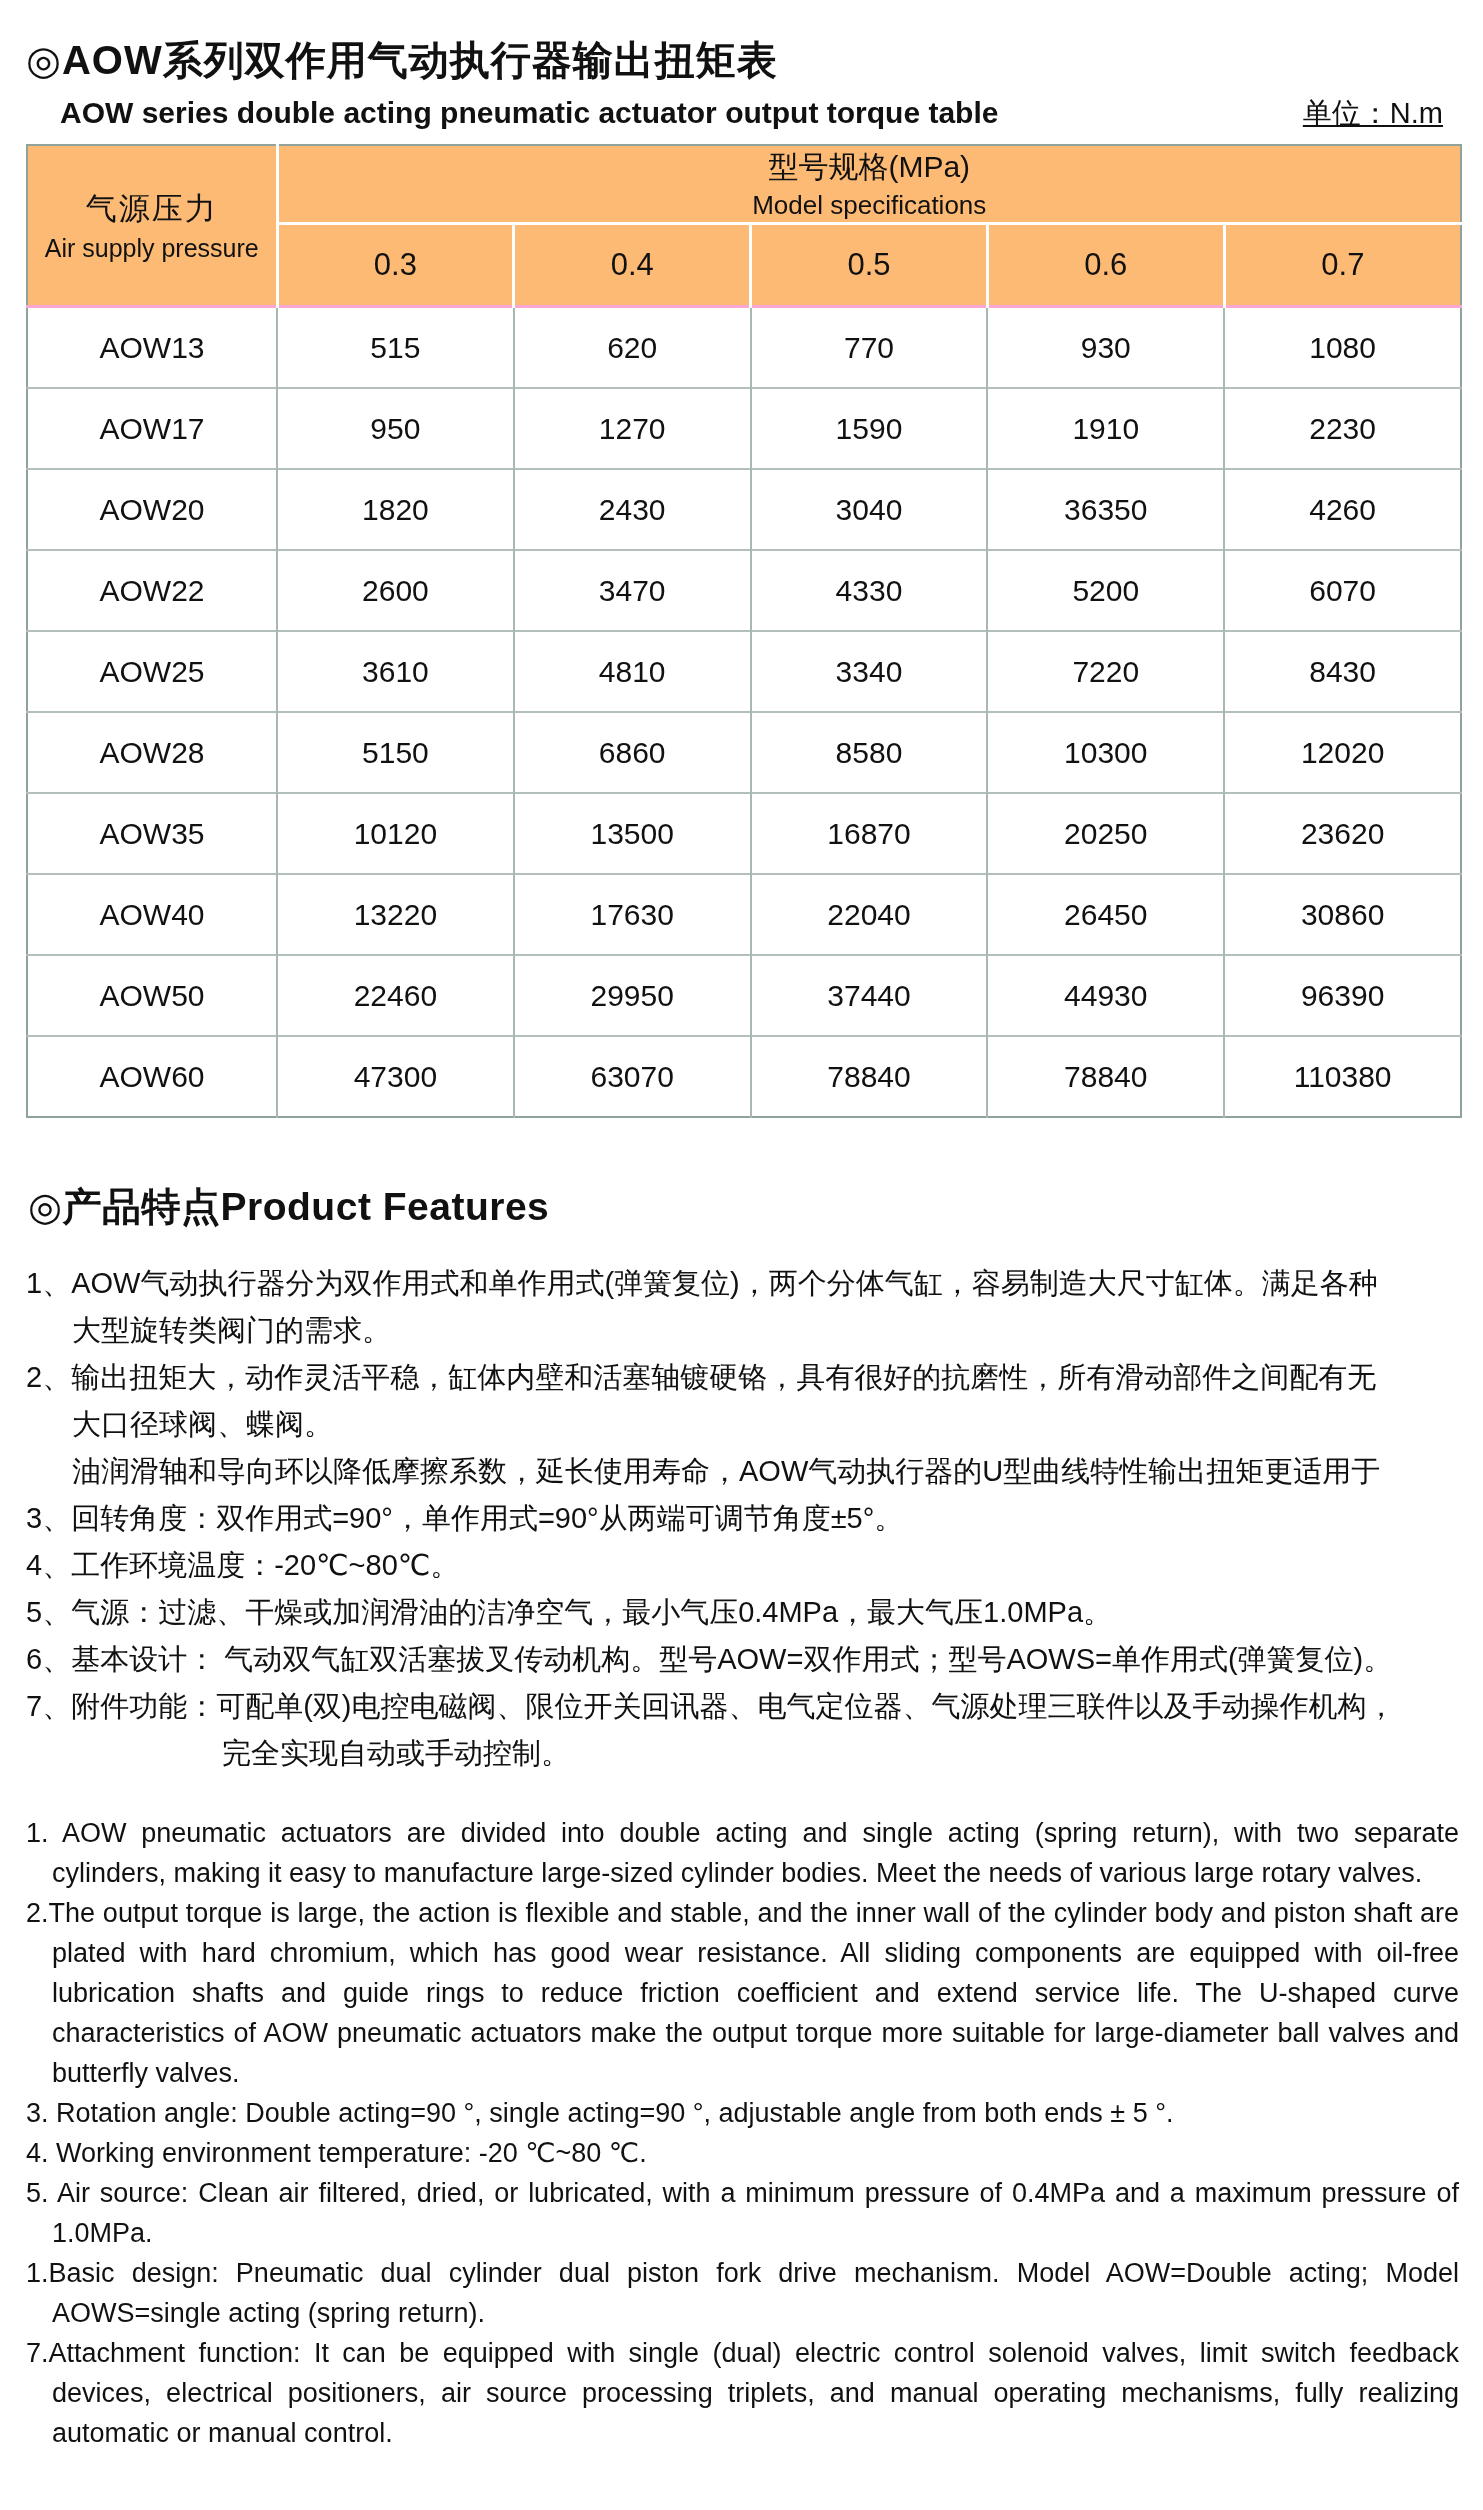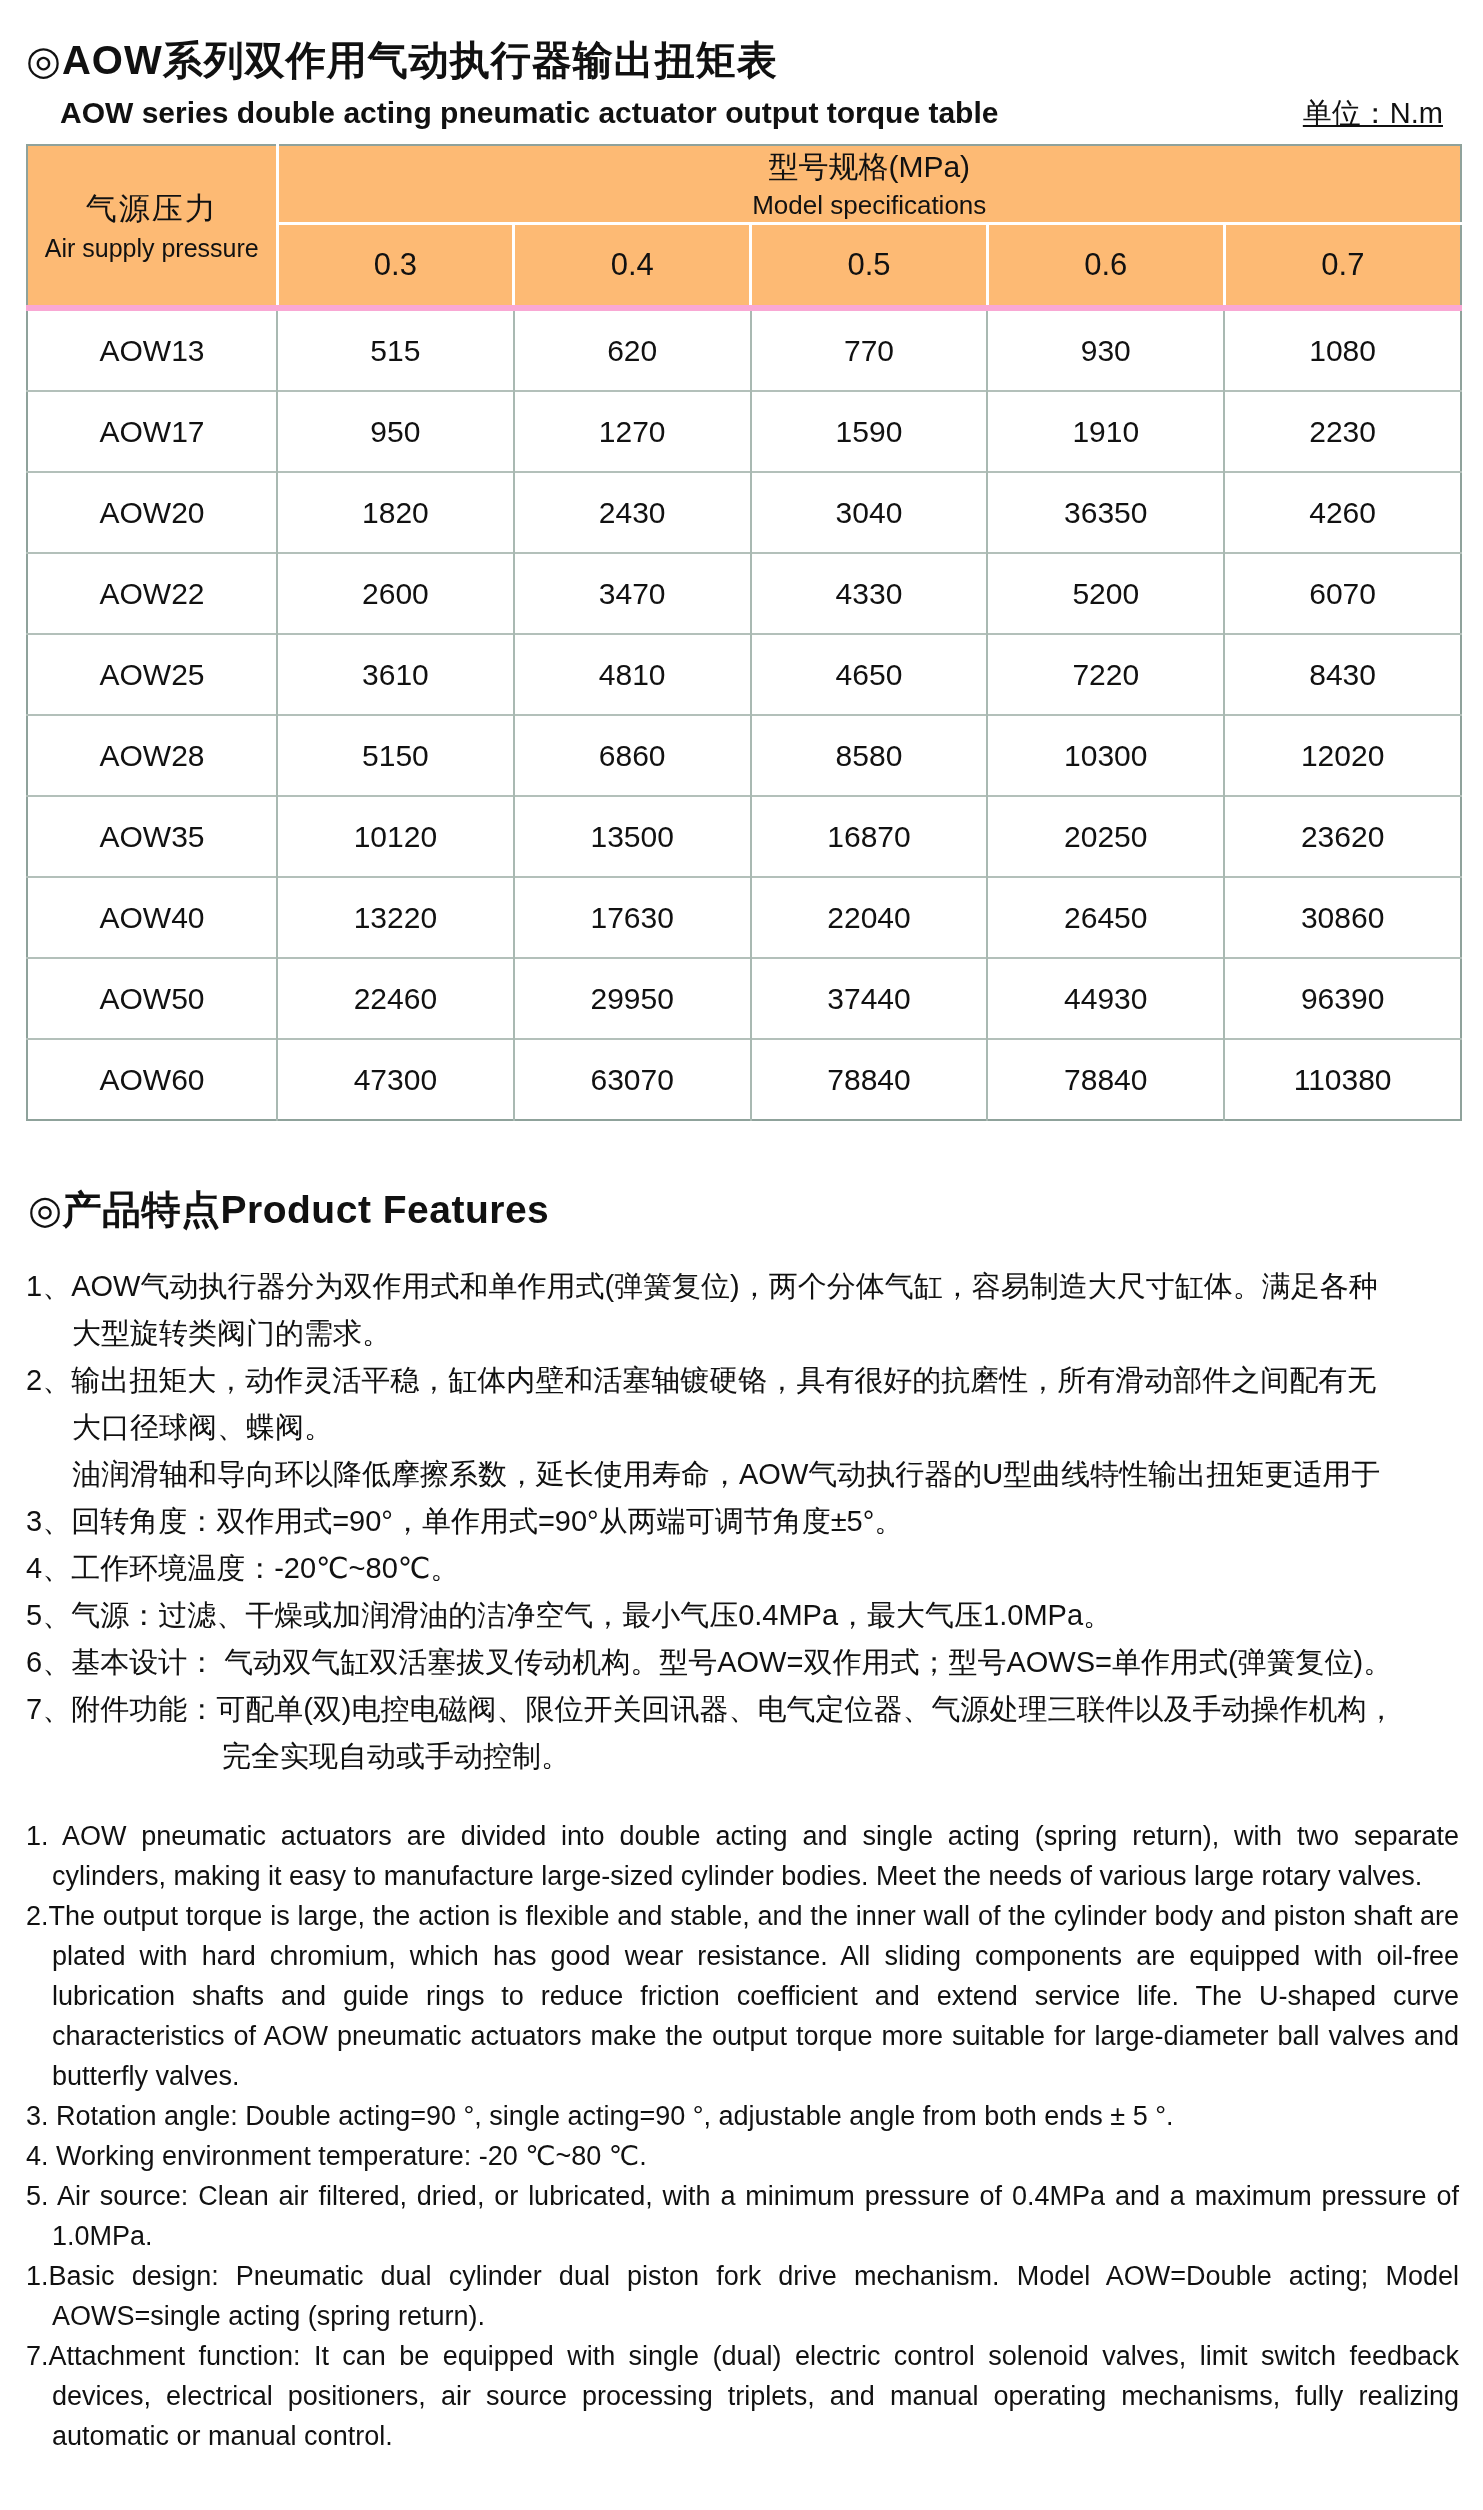--- a/index.html
+++ b/index.html
@@ -72,21 +72,21 @@
     background: #ffffff;
     height: 79px;
     text-align: center;
     vertical-align: middle;
     font-size: 30px;
     border-left: 2px solid #a9b9b2;
     border-top: 2px solid #b3c0ba;
     padding: 0;
   }
   table.torque tbody td:first-child { border-left: none; }
-  table.torque tbody tr:first-child td { border-top: 6px solid #f9a8d4; }
+  table.torque tbody tr:first-child td { border-top: 3px solid #f9a8d4; }
 
   
   .features-heading {
     font-size: 39px;
     font-weight: 700;
     letter-spacing: 0.5px;
     margin: 62px 0 0 2px;
   }
   .zh-list {
     margin-top: 26px;
@@ -180,21 +180,21 @@
           <td>2600</td>
           <td>3470</td>
           <td>4330</td>
           <td>5200</td>
           <td>6070</td>
         </tr>
         <tr>
           <td>AOW25</td>
           <td>3610</td>
           <td>4810</td>
-          <td>4650</td>
+          <td>3340</td>
           <td>7220</td>
           <td>8430</td>
         </tr>
         <tr>
           <td>AOW28</td>
           <td>5150</td>
           <td>6860</td>
           <td>8580</td>
           <td>10300</td>
           <td>12020</td>

